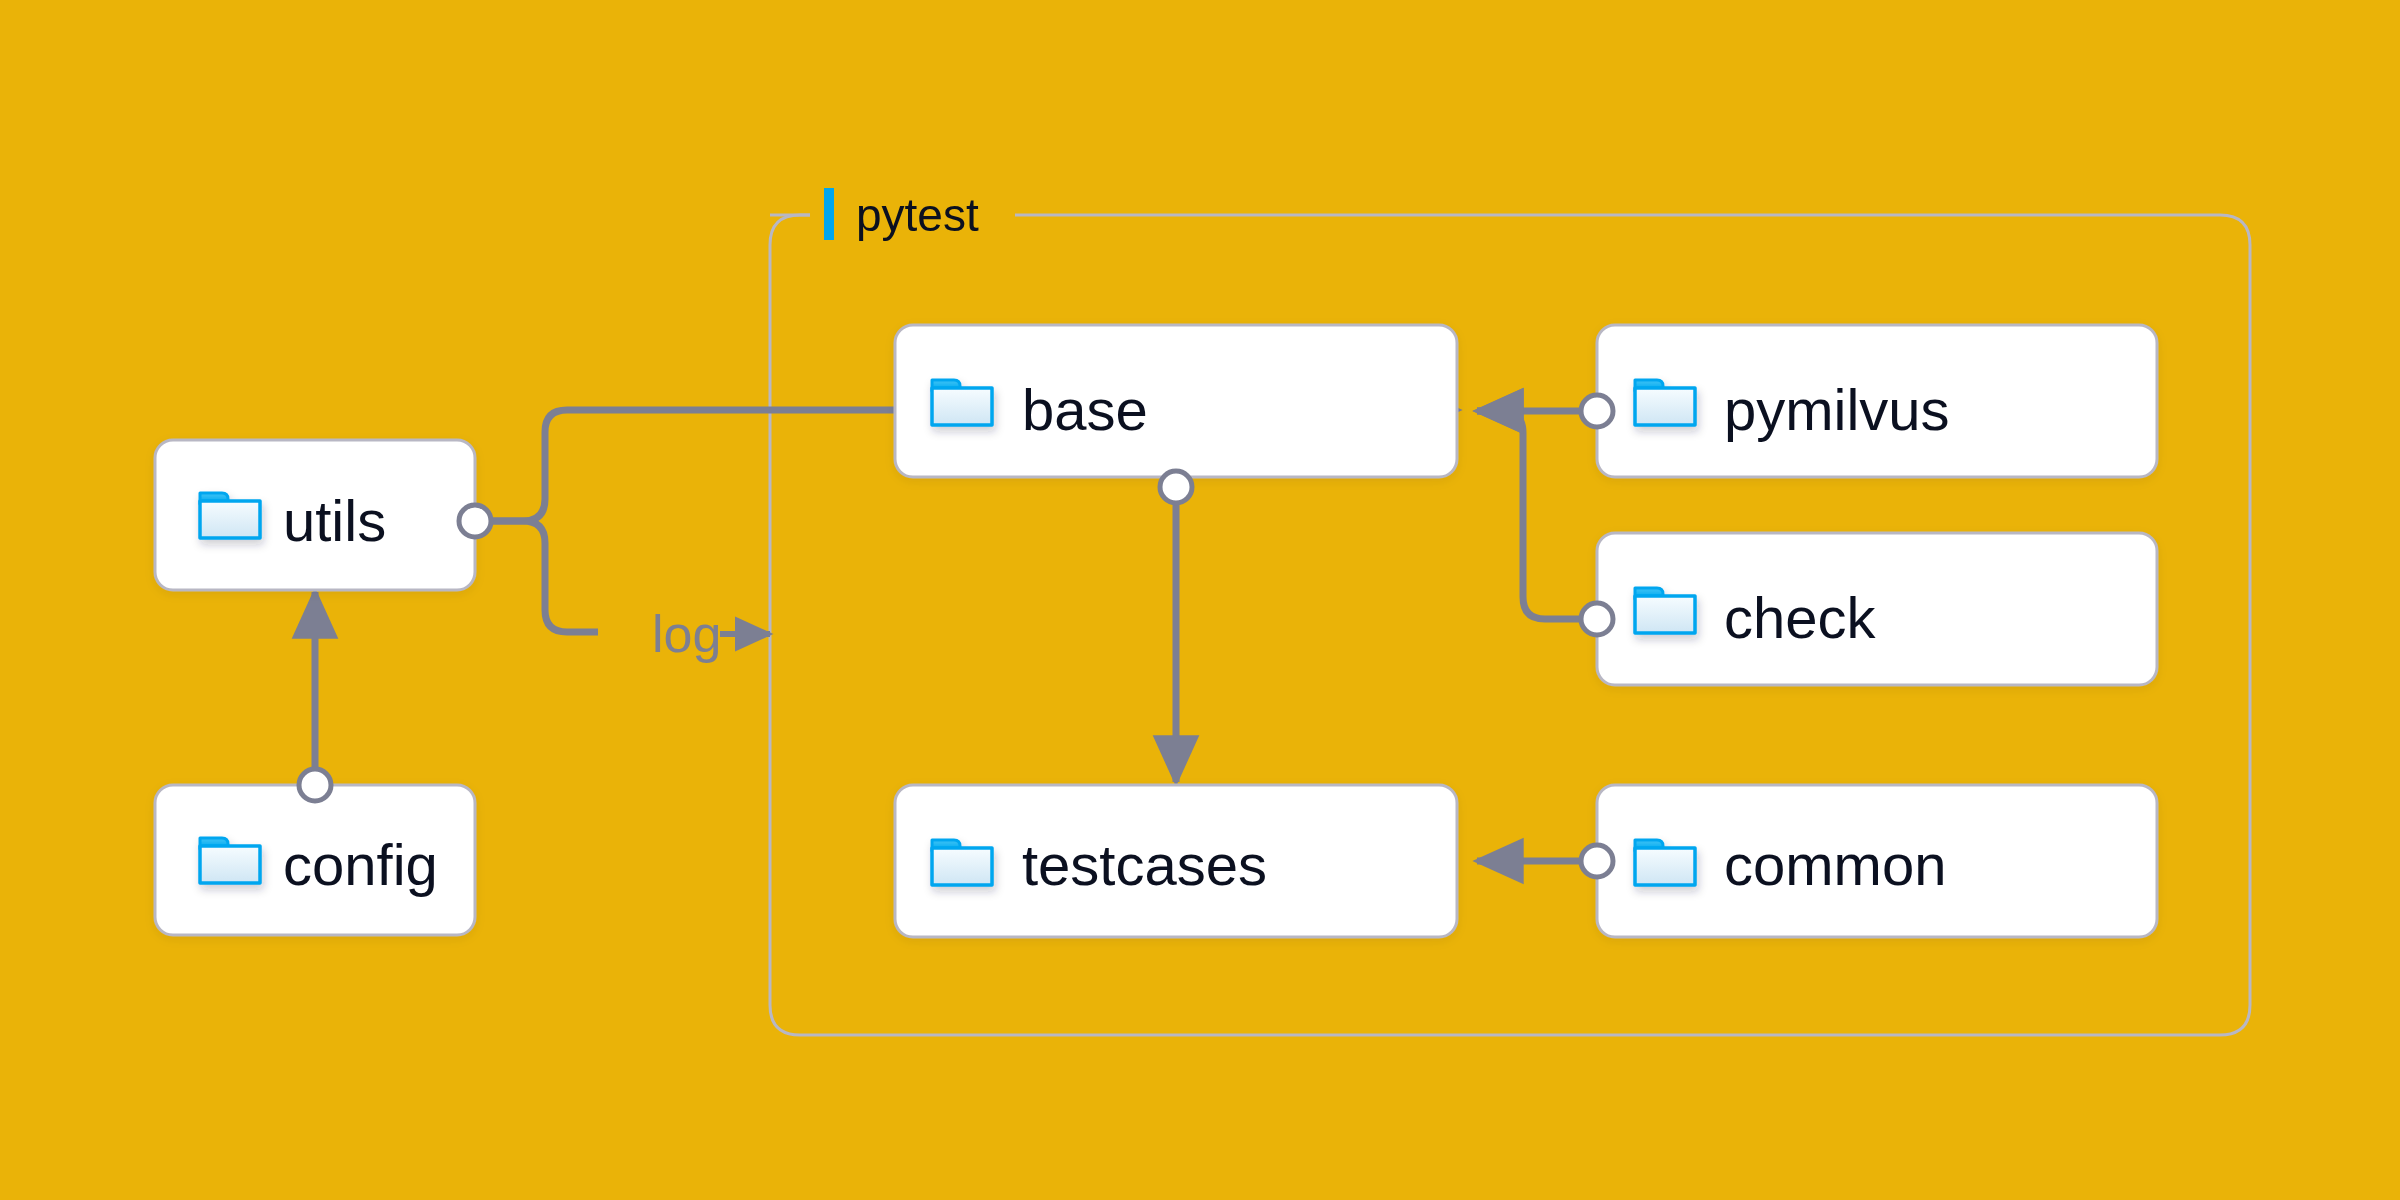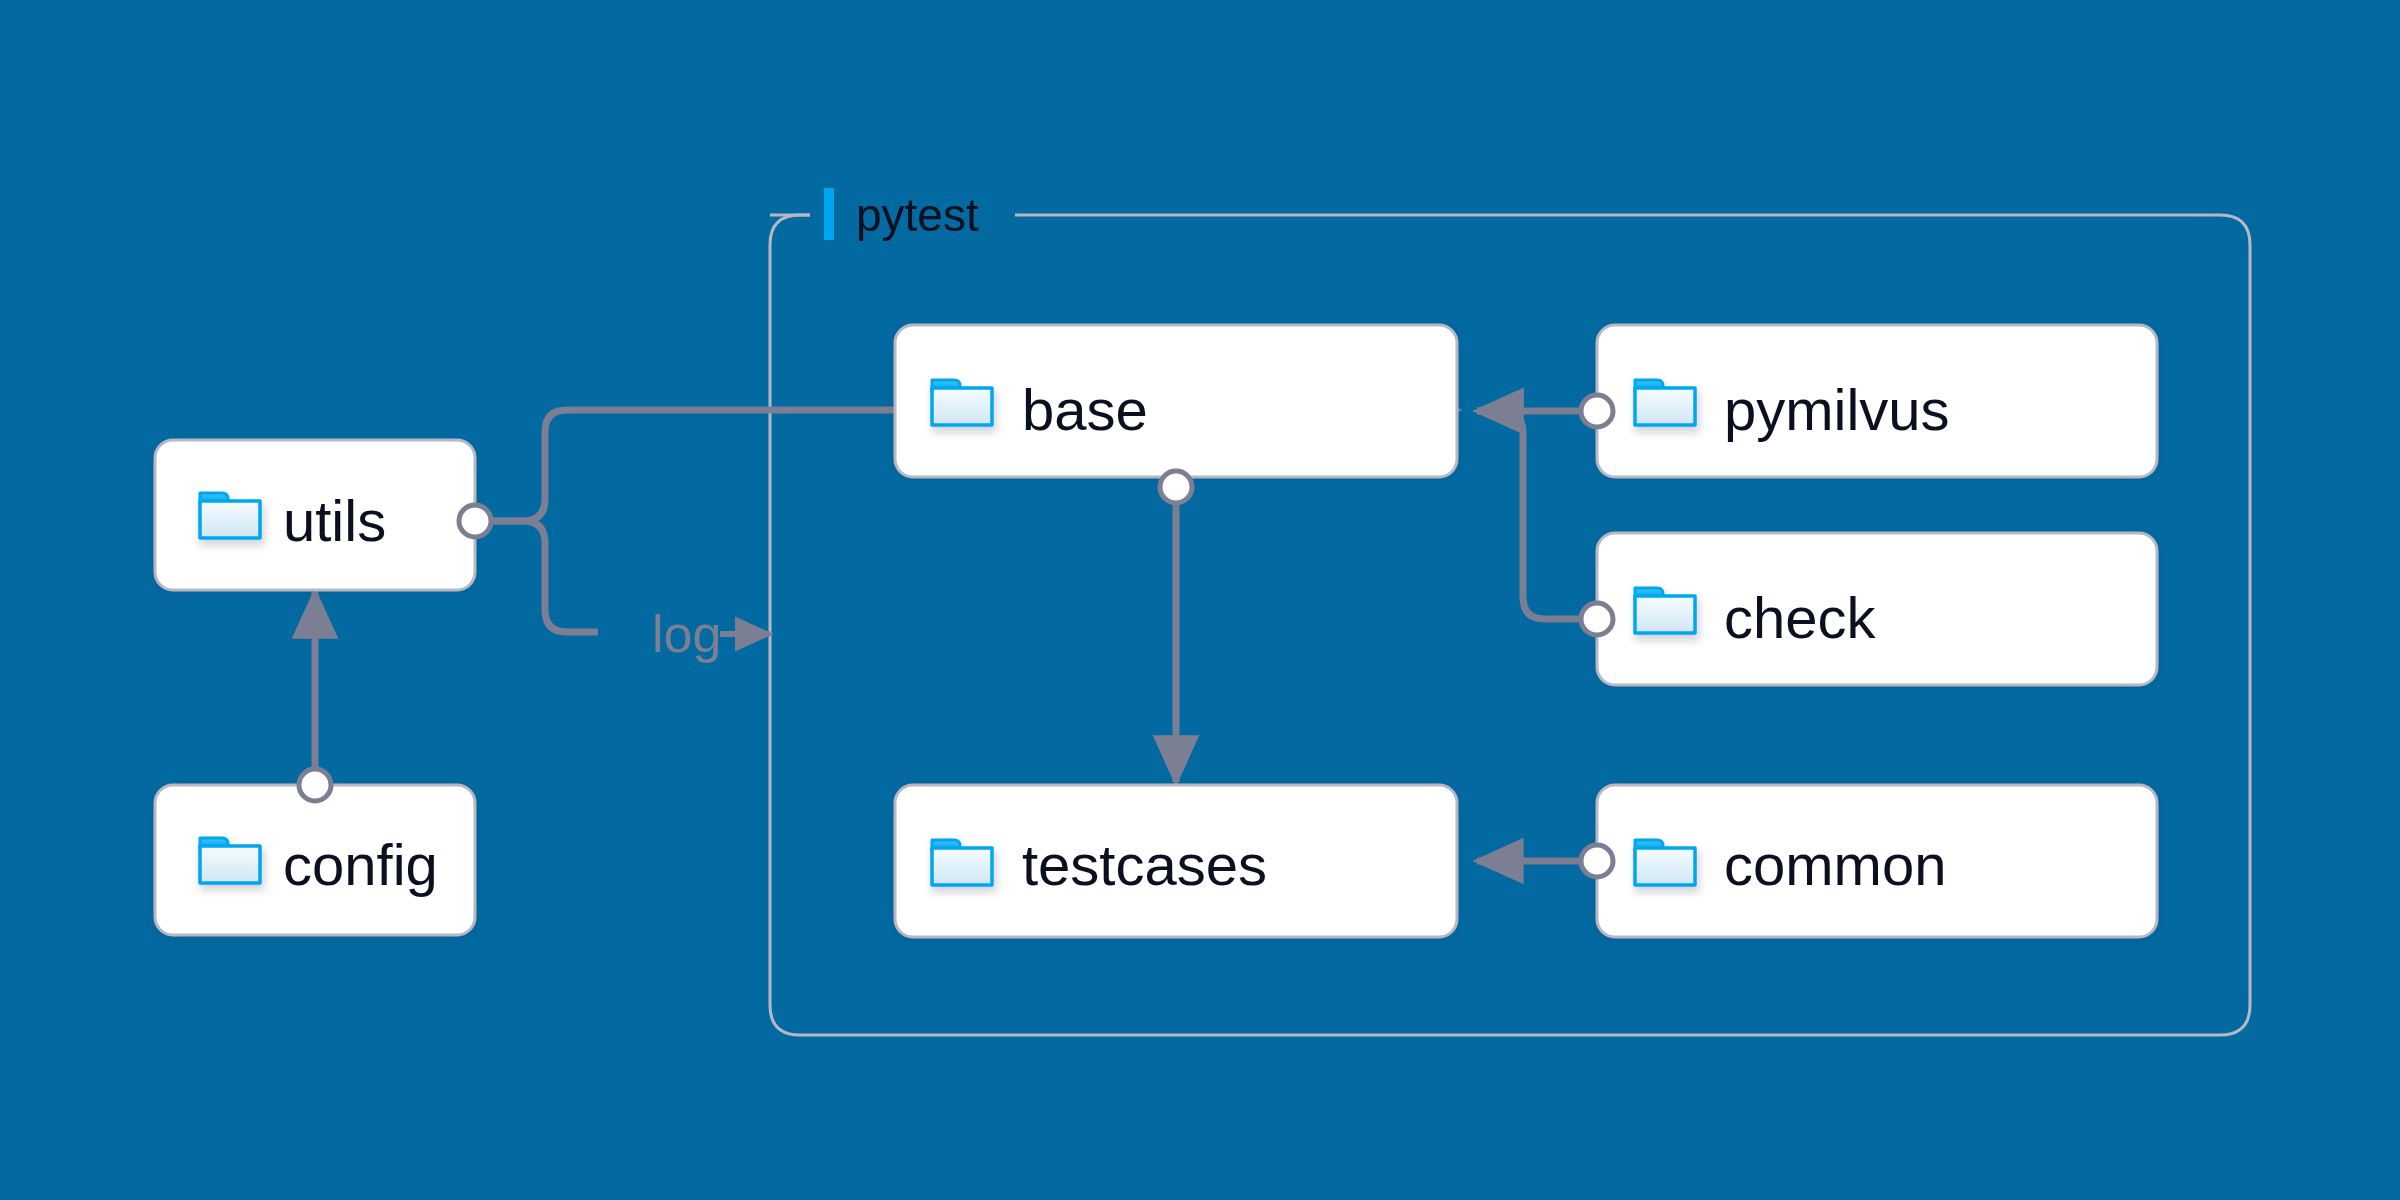--- a/index.html
+++ b/index.html
@@ -10,21 +10,21 @@
   body {
     width: 2400px;
     height: 1200px;
     overflow: hidden;
     font-family: "Liberation Sans", sans-serif;
   }
   #canvas {
     position: relative;
     width: 2400px;
     height: 1200px;
-    background: #0369a1;
+    background: #eab308;
   }
   svg.diagram {
     position: absolute;
     left: 0;
     top: 0;
     width: 2400px;
     height: 1200px;
     display: block;
   }
   .node-label {

